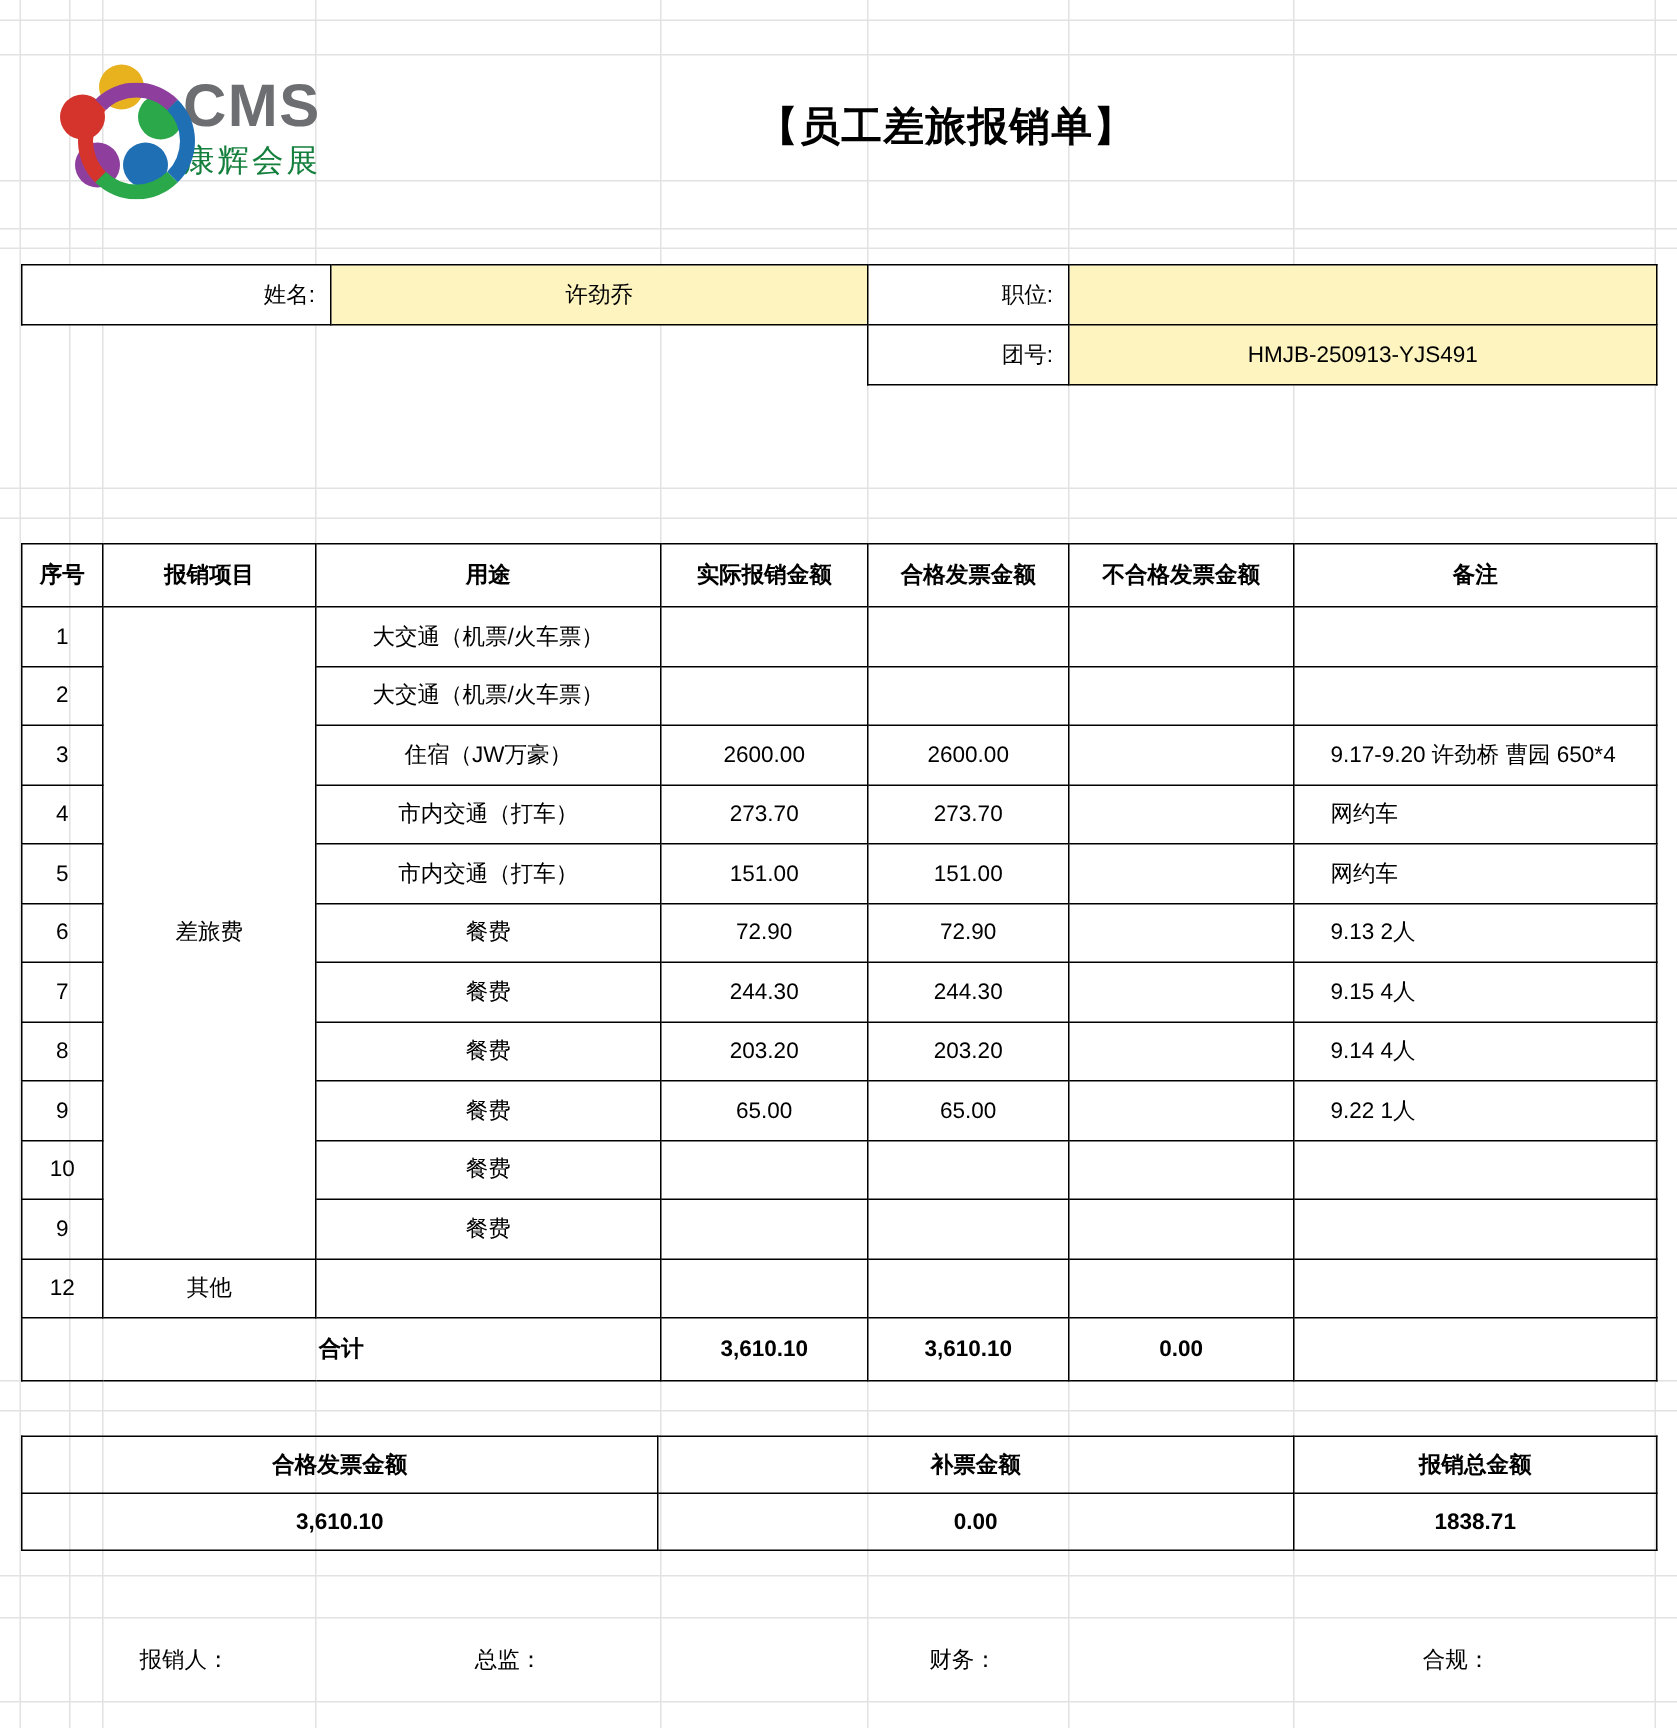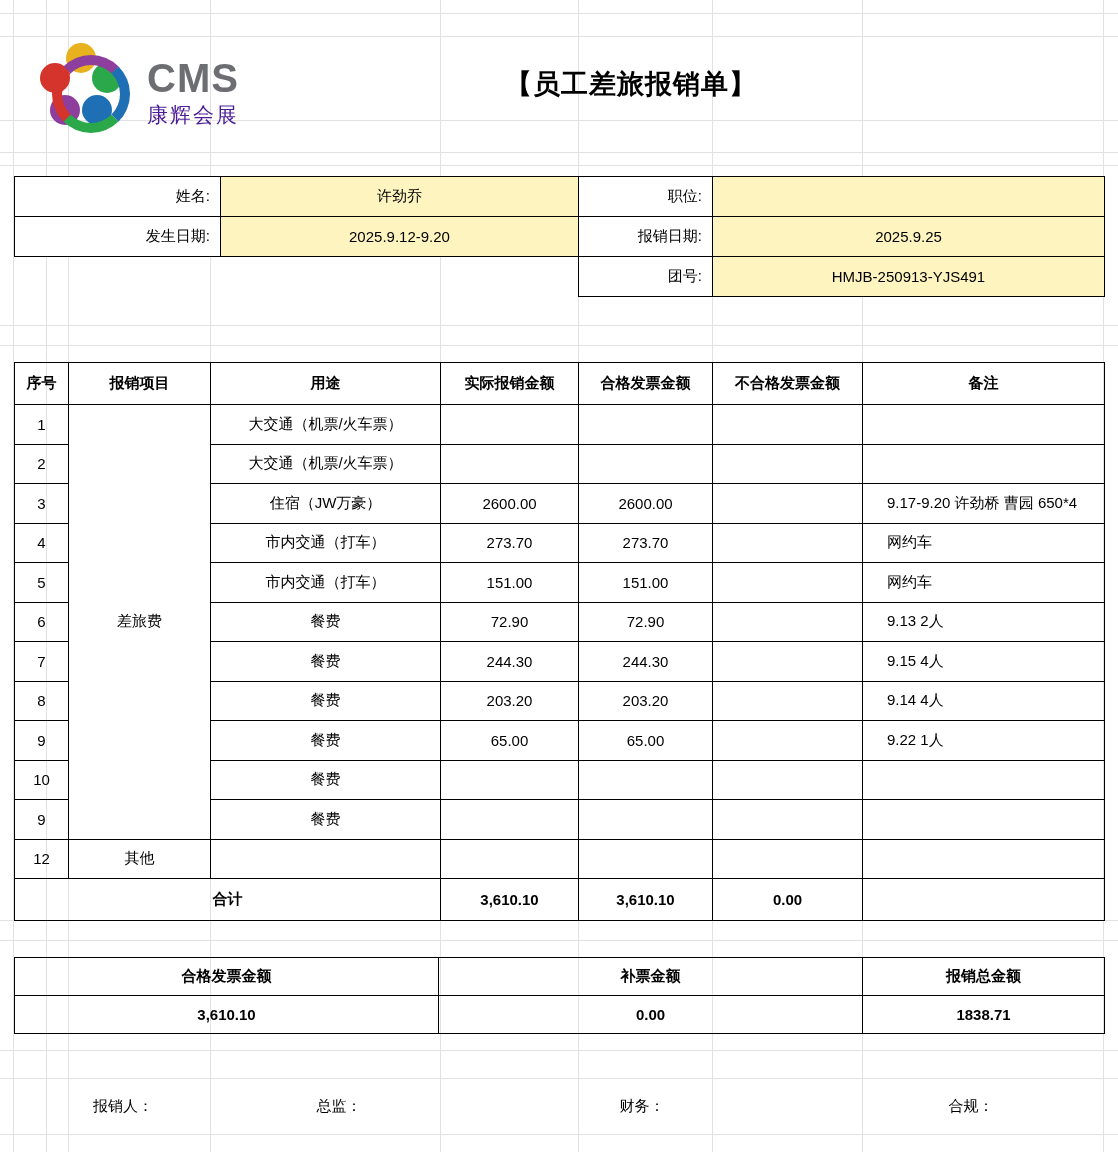--- a/index.html
+++ b/index.html
@@ -40,22 +40,22 @@
     left: 14px;
     top: 14px;
     width: 1090px;
     height: 140px;
     display: flex;
     align-items: center;
   }
   .logo-wrap {
     width: 240px;
     display: flex;
-    align-items: flex-end;
-    gap: 25px;
+    align-items: center;
+    gap: 0;
     padding-left: 26px;
     box-sizing: border-box;
   }
   .logo-mark {
     position: relative;
     width: 82px;
     height: 82px;
     flex: 0 0 82px;
   }
   .logo-mark .pet {
@@ -77,21 +77,21 @@
     line-height: 1;
   }
   .logo-cms {
     font-size: 40px;
     font-weight: bold;
     color: #6d6e71;
     letter-spacing: 1px;
   }
   .logo-cn {
     font-size: 21px;
-    color: #4c1d95;
+    color: #15803d;
     margin-top: 6px;
     letter-spacing: 2px;
   }
   .doc-title {
     flex: 1;
     text-align: center;
     font-size: 27px;
     font-weight: bold;
     letter-spacing: 1px;
     padding-right: 96px;
@@ -246,26 +246,20 @@
       <col style="width:392px">
     </colgroup>
     <tbody>
       <tr>
         <td class="lbl">姓名:</td>
         <td class="val">许劲乔</td>
         <td class="lbl">职位:</td>
         <td class="val"></td>
       </tr>
       <tr>
-        <td class="lbl">发生日期:</td>
-        <td class="val">2025.9.12-9.20</td>
-        <td class="lbl">报销日期:</td>
-        <td class="val">2025.9.25</td>
-      </tr>
-      <tr>
         <td class="blank-cell"></td>
         <td class="blank-cell"></td>
         <td class="lbl">团号:</td>
         <td class="val">HMJB-250913-YJS491</td>
       </tr>
     </tbody>
   </table>
 
   <table class="exp-table">
     <colgroup>

